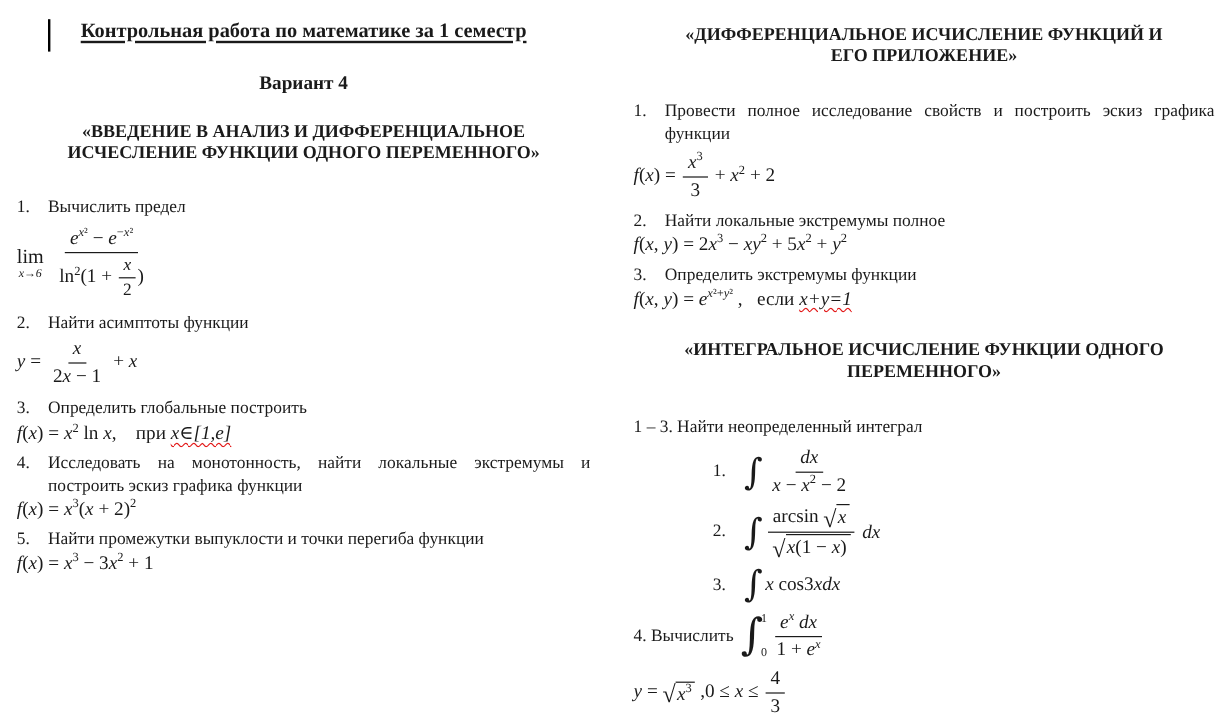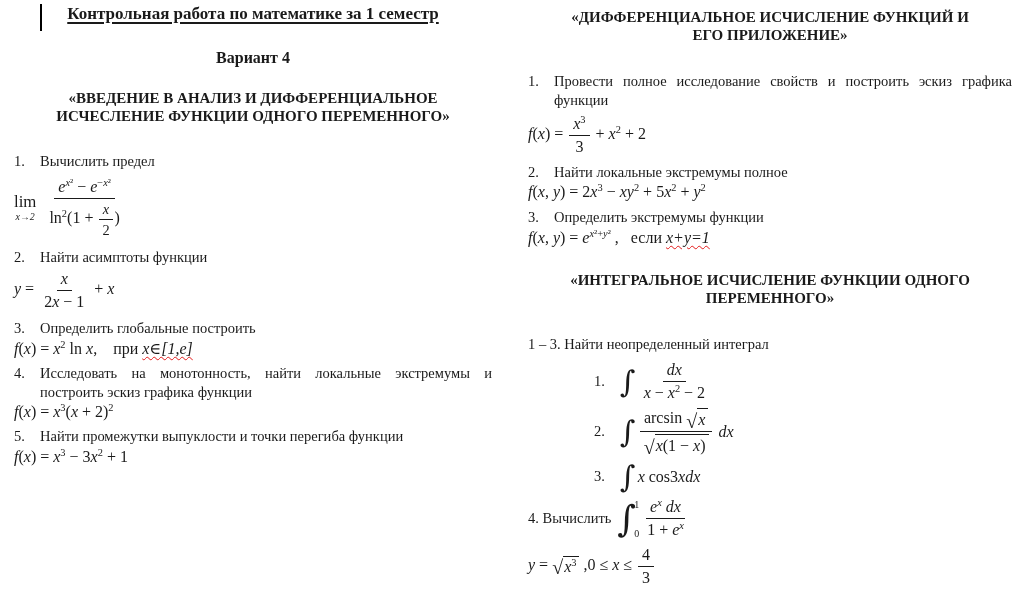--- a/index.html
+++ b/index.html
@@ -1,18 +1,18 @@
 <!DOCTYPE html>
 <html lang="ru"><head>
 <meta charset="utf-8">
 <style>
   html,body{margin:0;padding:0;background:#fff;}
   .page{position:relative;width:1015px;height:603px;background:#ffffff;
         font-family:"Liberation Serif","DejaVu Serif",serif;color:#1a1a1a;overflow:hidden;}
-  .col{position:absolute;top:0;}
+  .col{position:absolute;top:12px;}
   .col-left{left:14px;width:478px;}
   .col-right{left:528px;width:484px;}
   .cursor{position:absolute;left:26px;top:4px;width:2px;height:27px;background:#000;}
   .doc-title{font-weight:bold;font-size:17px;text-align:center;margin-top:4px;
              text-decoration:underline;text-decoration-thickness:2px;text-underline-offset:3px;}
   .variant{font-weight:bold;font-size:16px;text-align:center;margin-top:25px;}
   .sec-heading{font-weight:bold;font-size:15px;line-height:18px;text-align:center;
                margin:22px auto 0 auto;}
   .hw-left{max-width:450px;}
   .hw-right{max-width:430px;}
@@ -60,21 +60,21 @@
     <div class="doc-title">Контрольная работа по математике за 1 семестр</div>
     <div class="variant">Вариант 4</div>
     <div class="sec-heading hw-left">«ВВЕДЕНИЕ В АНАЛИЗ И ДИФФЕРЕНЦИАЛЬНОЕ ИСЧЕСЛЕНИЕ ФУНКЦИИ ОДНОГО ПЕРЕМЕННОГО»</div>
 
     <div class="task" style="margin-top:27px;">
       <span class="task-num">1.</span>
       <span class="task-text">Вычислить предел</span>
     </div>
     <div class="formula" style="margin-top:6px;"><span class="mlim">
           <span class="op">lim</span>
-          <span class="lsub">x→2</span>
+          <span class="lsub">x→6</span>
         </span><span class="mfrac">
           <span class="mnum"><span class="mi">e</span><span class="msup"><span class="mi">x</span><span class="mr">²</span></span><span class="mr"> − </span><span class="mi">e</span><span class="msup"><span class="mr">−</span><span class="mi">x</span><span class="mr">²</span></span></span>
           <span class="mden"><span class="mr">ln</span><span class="msup"><span class="mr">2</span></span><span class="mr">(1 + </span><span class="mfrac">
               <span class="mnum"><span class="mi">x</span></span>
               <span class="mden"><span class="mr">2</span></span>
             </span><span class="mr">)</span></span>
         </span></div>
 
     <div class="task" style="margin-top:9px;">
       <span class="task-num">2.</span>

